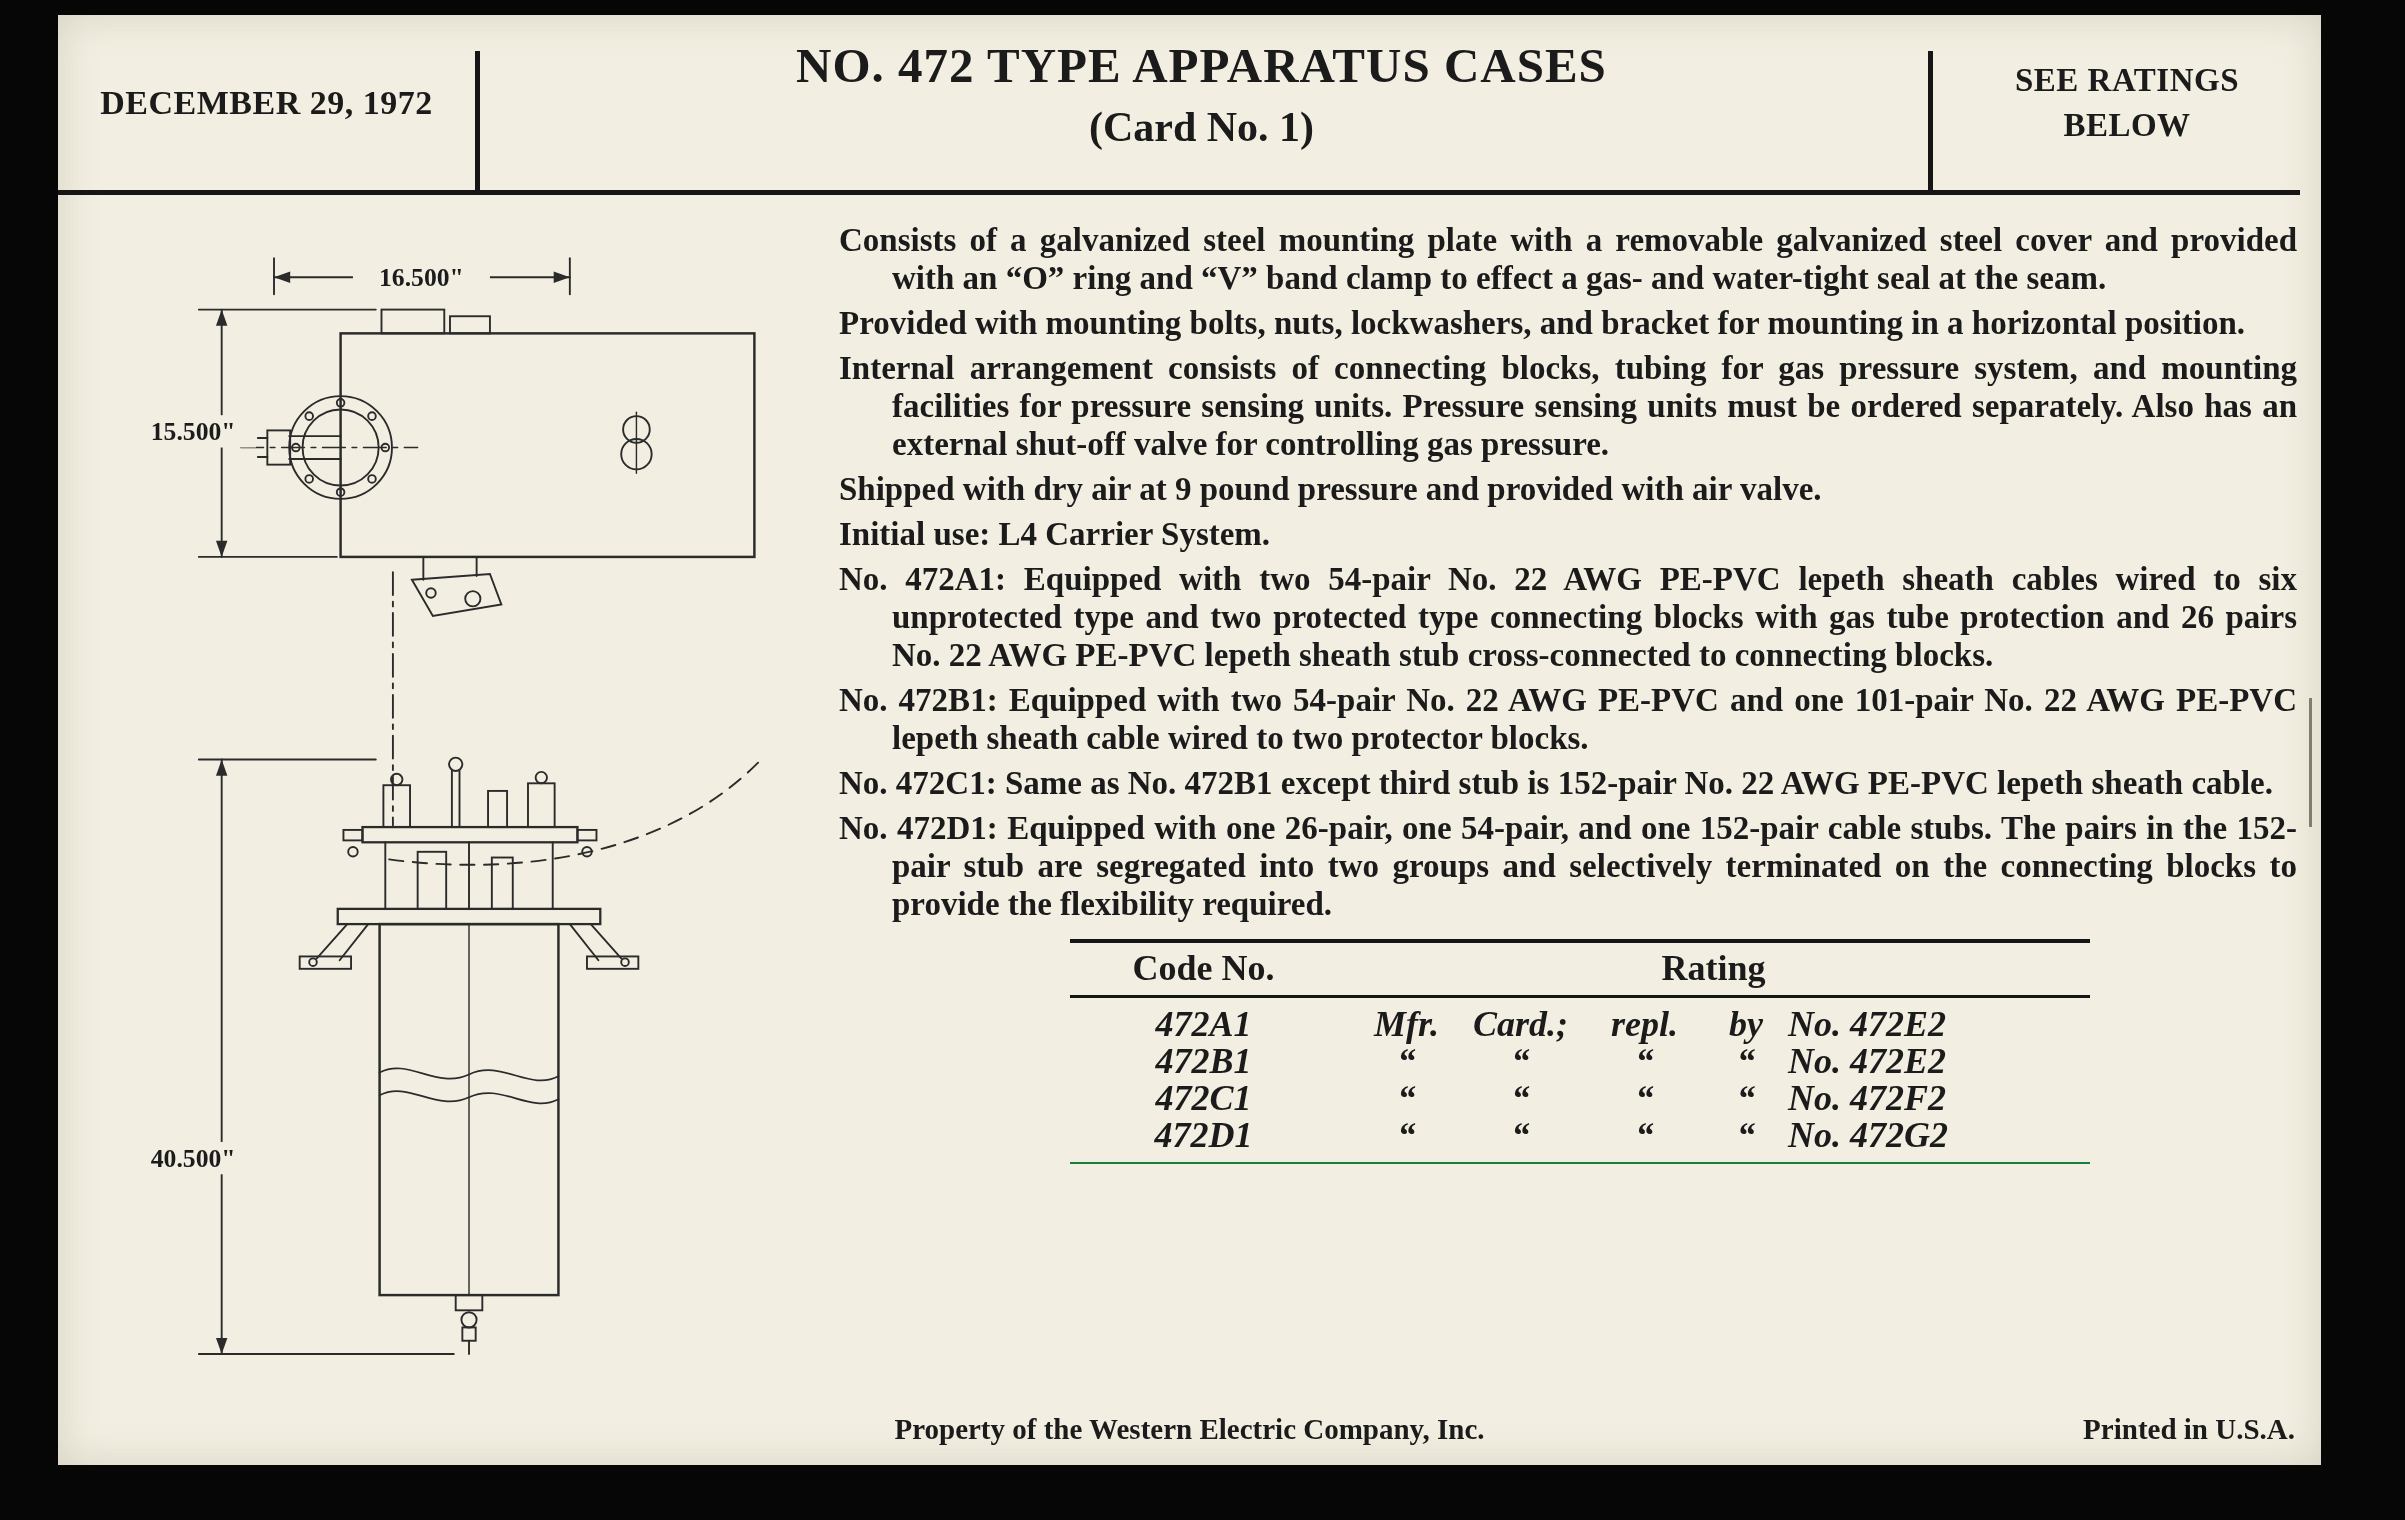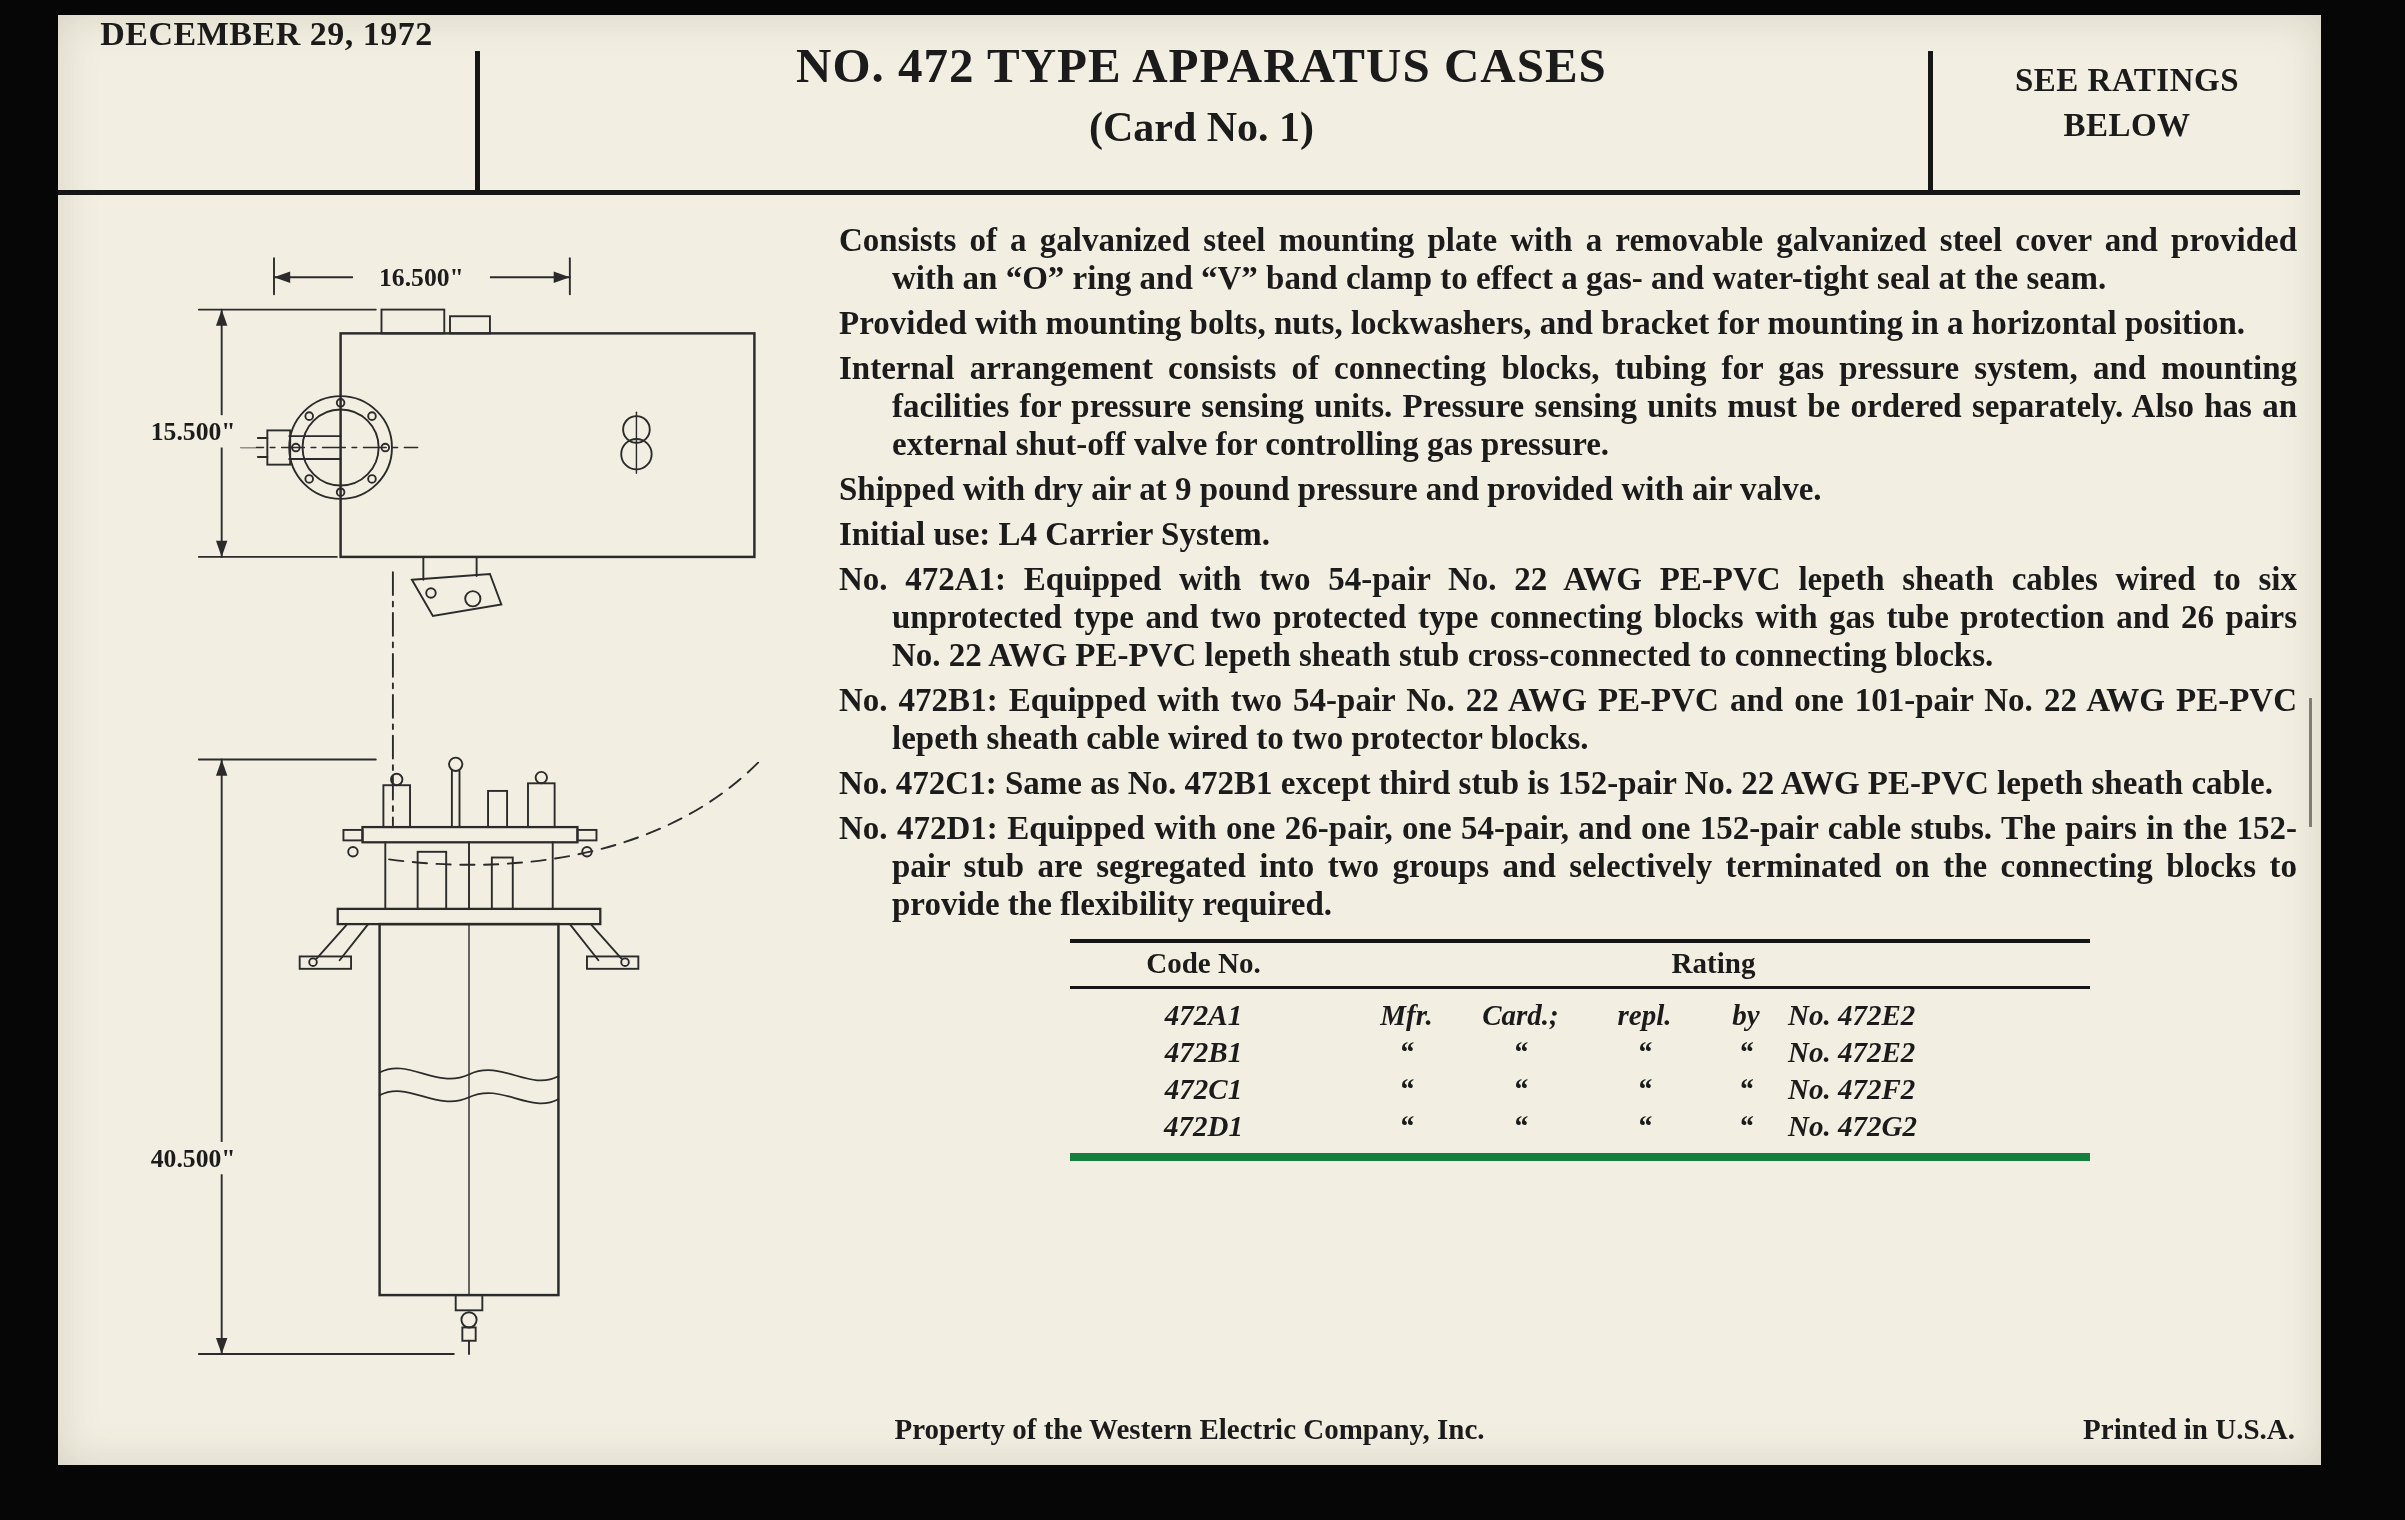--- a/index.html
+++ b/index.html
@@ -18,21 +18,21 @@
     color: #1b1b1b;
     font-family: "Liberation Serif", "DejaVu Serif", serif;
     font-weight: 700;
     box-shadow: inset 0 0 42px rgba(90,80,50,0.18);
   }
 
   
   .hdr { position: relative; height: 175px; }
   .hdr-cell-left {
     position: absolute; left: 0; top: 0; width: 417px; height: 100%;
-    display: flex; align-items: flex-start; justify-content: center; border-radius: 19px;
+    display: flex; align-items: center; justify-content: center; border-radius: 19px;
   }
   .date { font-size: 34px; letter-spacing: 0.5px; white-space: nowrap; }
   .vdiv { position: absolute; top: 36px; bottom: -2px; width: 5px; background: #161616; }
   .vdiv-left { left: 417px; }
   .vdiv-right { left: 1870px; }
   .hdr-cell-center {
     position: absolute; left: 422px; right: 398px; top: 0; height: 100%;
     text-align: center; padding-top: 22px;
   }
   .title { font-size: 49px; letter-spacing: 1px; white-space: nowrap; }
@@ -66,22 +66,22 @@
     fill: #1c1c1c; stroke: none;
     font-family: "Liberation Serif", "DejaVu Serif", serif;
     font-size: 27px; font-weight: 600;
   }
 
   
   .ratings-table {
     width: 1020px;
     margin: 16px 0 0 249px;
     border-top: 4px solid #151515;
-    border-bottom: 8px solid #15803d;
-    font-size: 29px;
+    border-bottom: 2px solid #15803d;
+    font-size: 36px;
   }
   .t-head { display: flex; border-bottom: 3px solid #151515; padding: 4px 0 6px; }
   .t-code { width: 267px; text-align: center; }
   .t-rating { flex: 1; text-align: center; }
   .t-body { padding: 8px 0 8px; }
   .t-row { display: flex; line-height: 37px; }
   .it { font-style: italic; }
   .rr { display: flex; justify-content: center; }
   .rc { display: inline-block; text-align: center; }
   .rc1 { width: 99px; } .rc2 { width: 129px; } .rc3 { width: 119px; }

